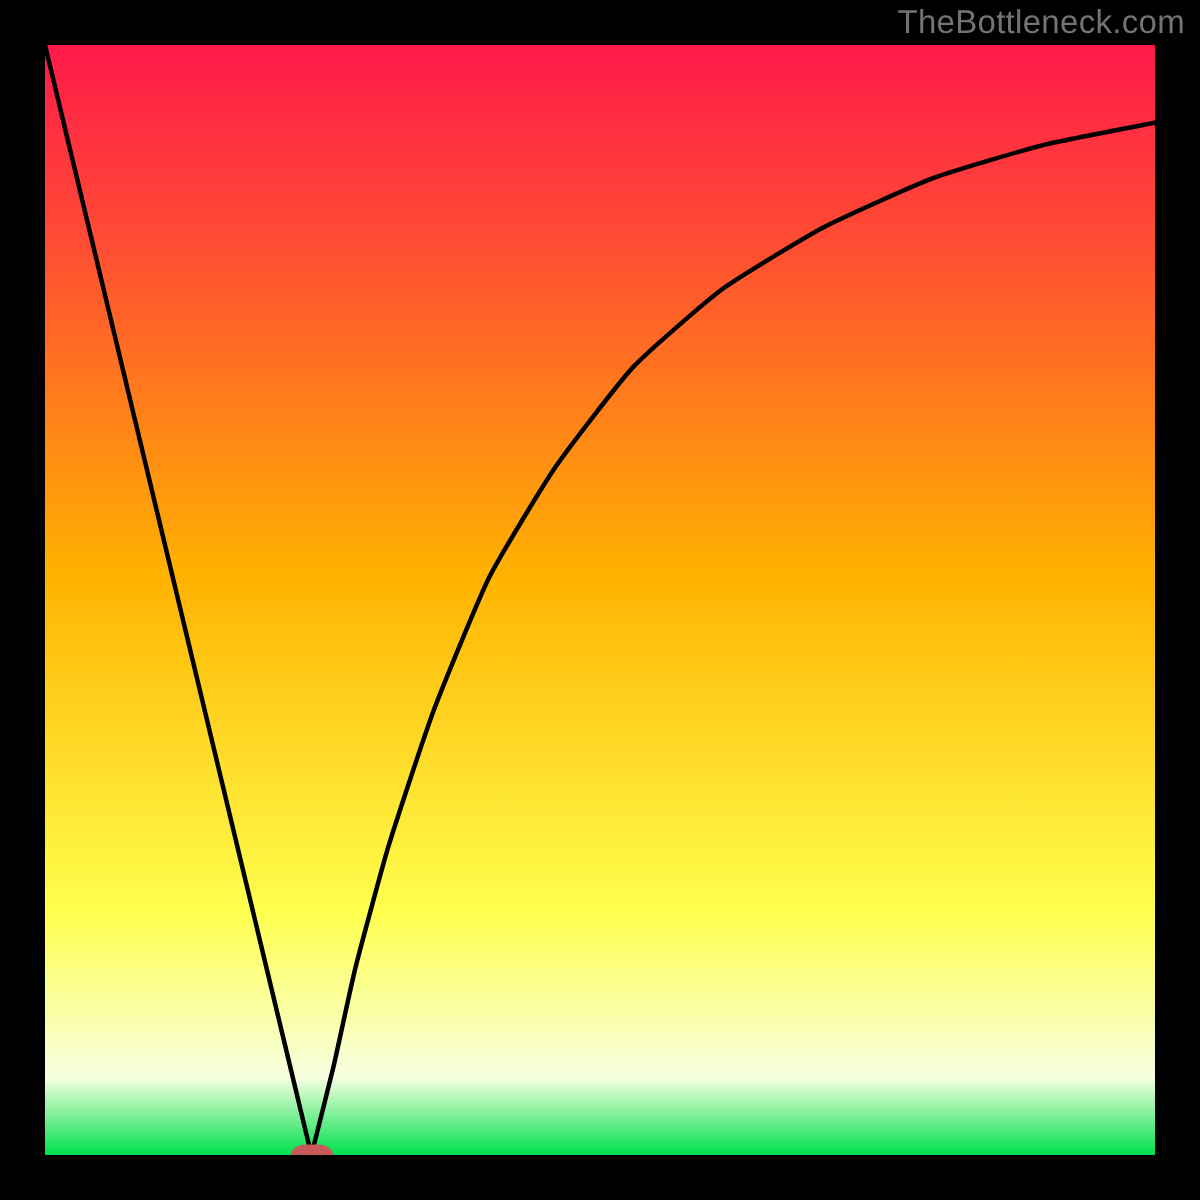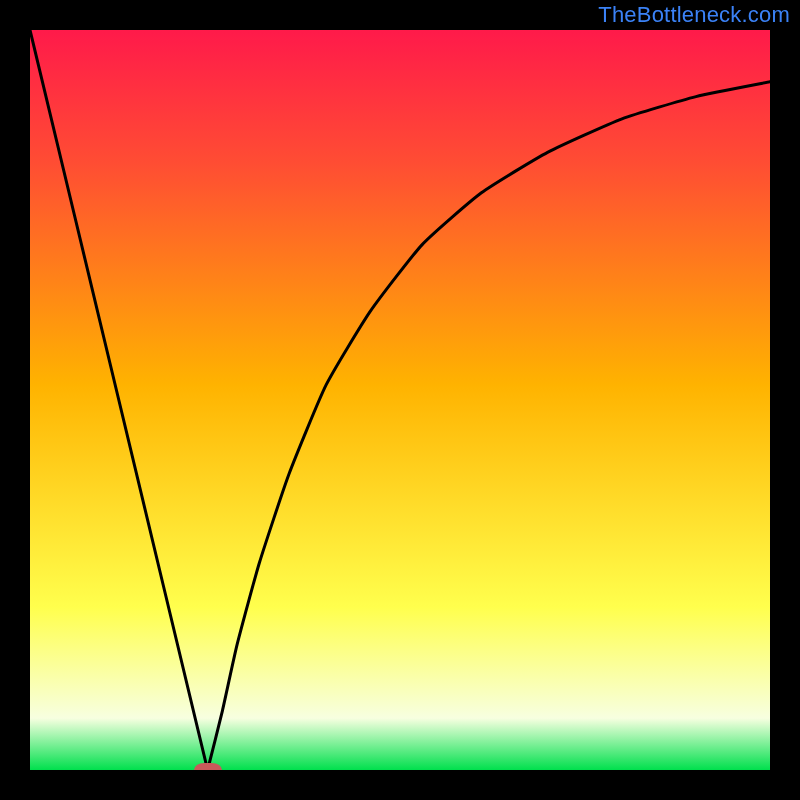--- a/index.html
+++ b/index.html
@@ -14,21 +14,21 @@
   .frame {
     position: relative;
     width: 800px;
     height: 800px;
     background: #000;
   }
   .watermark {
     position: absolute;
     top: 2px;
     right: 10px;
-    color: #3b82f6;
+    color: #737373;
     font-size: 22px;
     font-weight: 500;
     letter-spacing: 0.2px;
     z-index: 10;
   }
   .plot-area {
     position: absolute;
     left: 30px;
     top: 30px;
     width: 740px;

